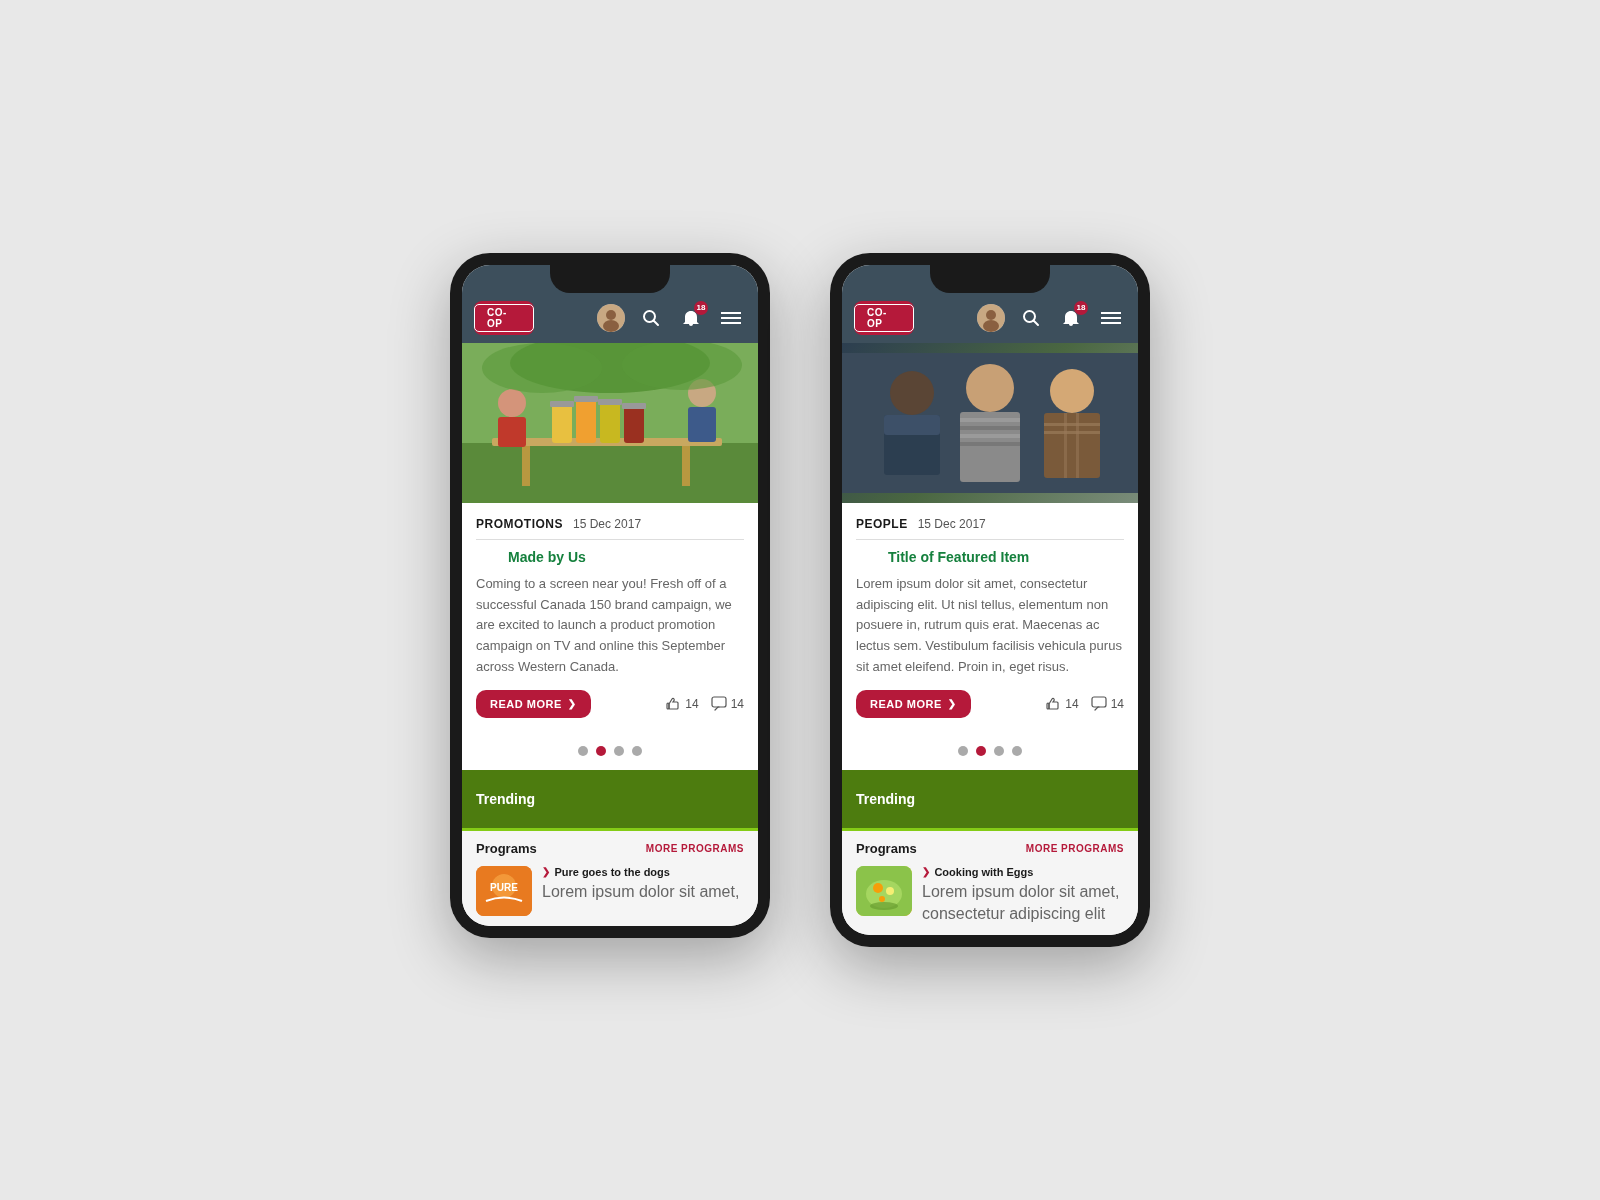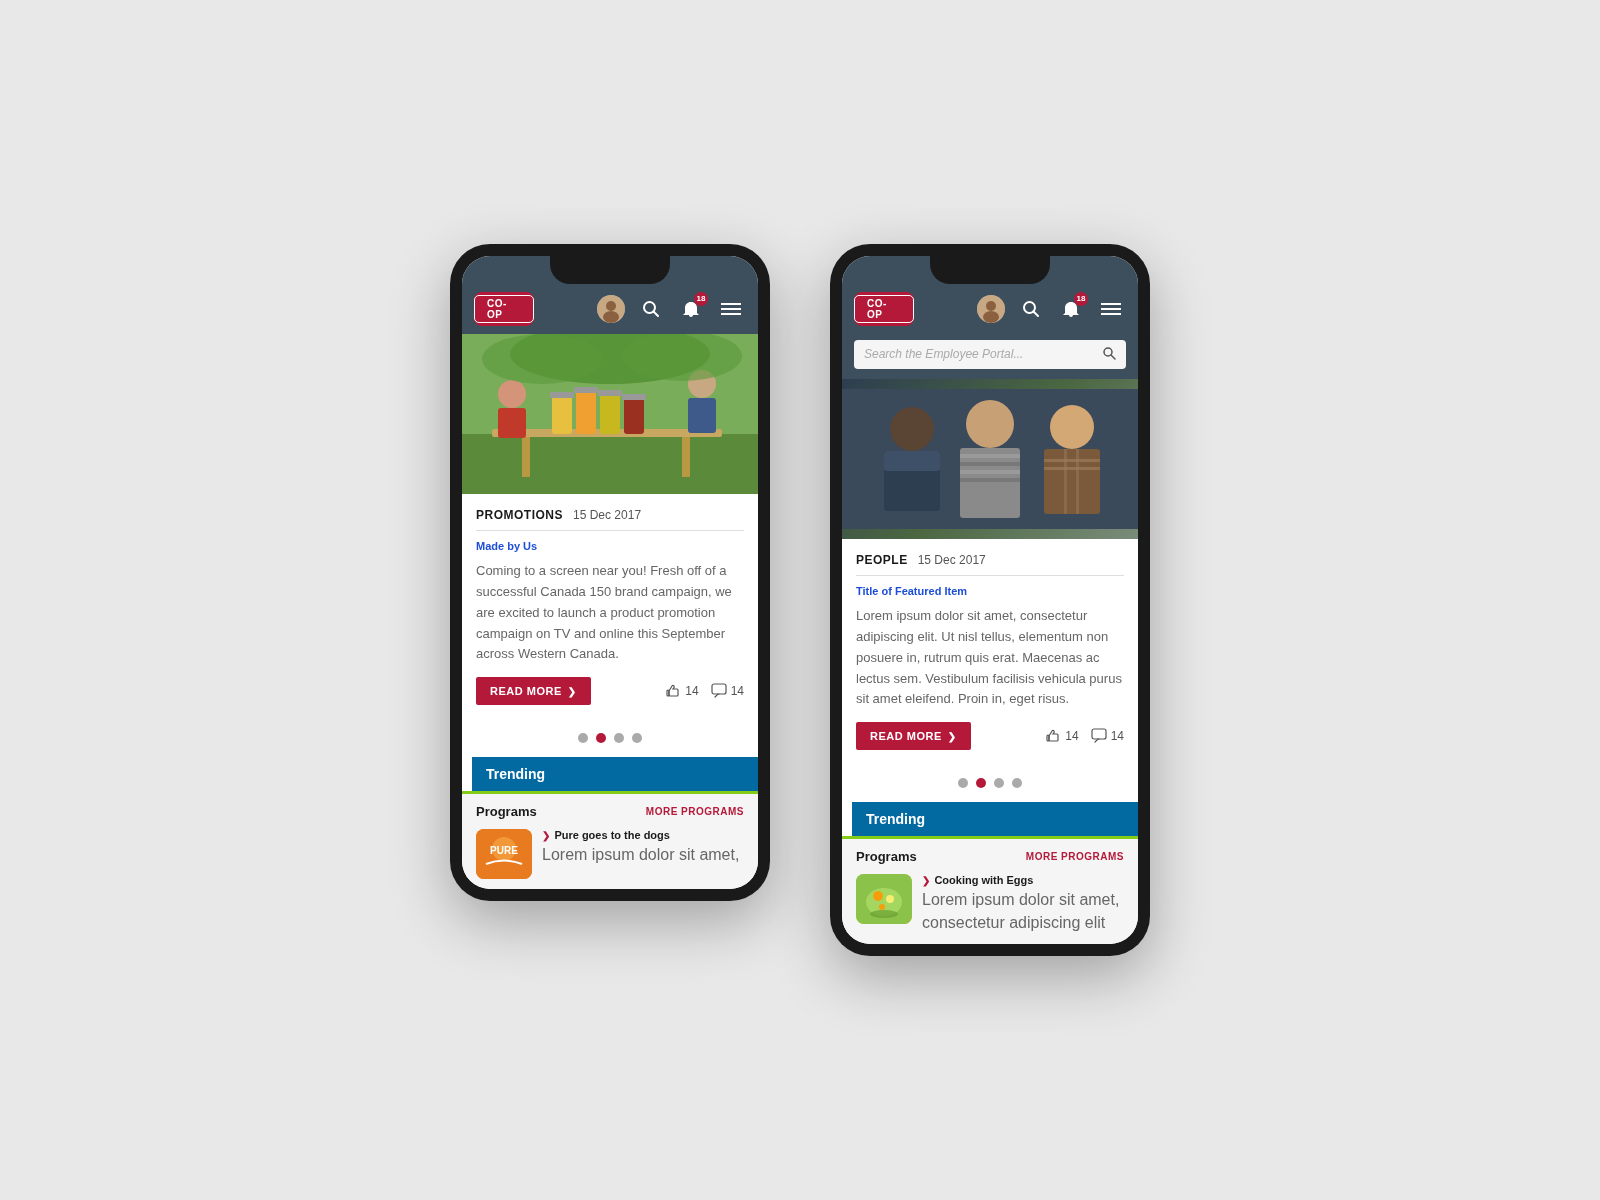--- a/index.html
+++ b/index.html
@@ -187,25 +187,26 @@
       font-size: 12px;
       color: #1a1a1a;
       letter-spacing: 0.5px;
       text-transform: uppercase;
     }
     .category-date {
       font-size: 12px;
       color: #555;
     }
     .article-title {
-      font-size: 11px;
-      font-weight: bold;
-      color: #1d4ed8;
+      font-size: 14px;
+      font-weight: bold;
+      color: #15803d;
       margin-bottom: 8px;
       line-height: 1.3;
+      margin-left: 32px;
     }
     .article-body {
       font-size: 13px;
       color: #666;
       line-height: 1.6;
       margin-bottom: 12px;
     }
     .card-actions {
       display: flex;
       align-items: center;
@@ -216,21 +217,21 @@
       color: white;
       border: none;
       padding: 8px 14px;
       font-size: 11px;
       font-weight: bold;
       letter-spacing: 0.5px;
       cursor: pointer;
       display: flex;
       align-items: center;
       gap: 6px;
-      border-radius: 2px;
+      border-radius: 10px;
     }
     .read-more-btn .arrow {
       font-size: 10px;
     }
     .action-counts {
       display: flex;
       align-items: center;
       gap: 12px;
       margin-left: auto;
     }
@@ -259,23 +260,22 @@
       height: 10px;
       border-radius: 50%;
       background: #aaa;
     }
     .dot.active {
       background: #b5193a;
     }
 
     
     .trending-section {
-      background: #0369a1;
-      padding: 8px 14px;
-      margin-left: 10px;
+      background: #4d7c0f;
+      padding: 20px 14px;
     }
     .trending-label {
       color: white;
       font-size: 14px;
       font-weight: bold;
     }
 
     
     .programs-section {
       background: #f5f5f5;
@@ -539,31 +539,20 @@
           <div class="header-icon">
             <svg width="20" height="14" viewBox="0 0 20 14" fill="none">
               <line x1="0" y1="2" x2="20" y2="2" stroke="white" stroke-width="2"></line>
               <line x1="0" y1="7" x2="20" y2="7" stroke="white" stroke-width="2"></line>
               <line x1="0" y1="12" x2="20" y2="12" stroke="white" stroke-width="2"></line>
             </svg>
           </div>
         </div>
       </div>
 
-      <div class="search-bar">
-        <div class="search-input-wrap">
-          <span class="search-input-text">Search the Employee Portal...</span>
-          <span class="search-icon-sm">
-            <svg width="14" height="14" viewBox="0 0 14 14" fill="none">
-              <circle cx="6" cy="6" r="4" stroke="#555" stroke-width="1.5"></circle>
-              <line x1="9" y1="9" x2="13" y2="13" stroke="#555" stroke-width="1.5" stroke-linecap="round"></line>
-            </svg>
-          </span>
-        </div>
-      </div>
 
       <div class="hero-image">
         <div class="hero-img-people">
           <svg width="296" height="140" viewBox="0 0 296 140">
 
             <rect width="296" height="140" fill="#3a4a5a"></rect>
 
             <circle cx="70" cy="40" r="22" fill="#5a4535"></circle>
             <rect x="42" y="62" width="56" height="60" fill="#2c3e50" rx="3"></rect>
             <rect x="42" y="62" width="56" height="20" fill="#3d5068" rx="3"></rect>

